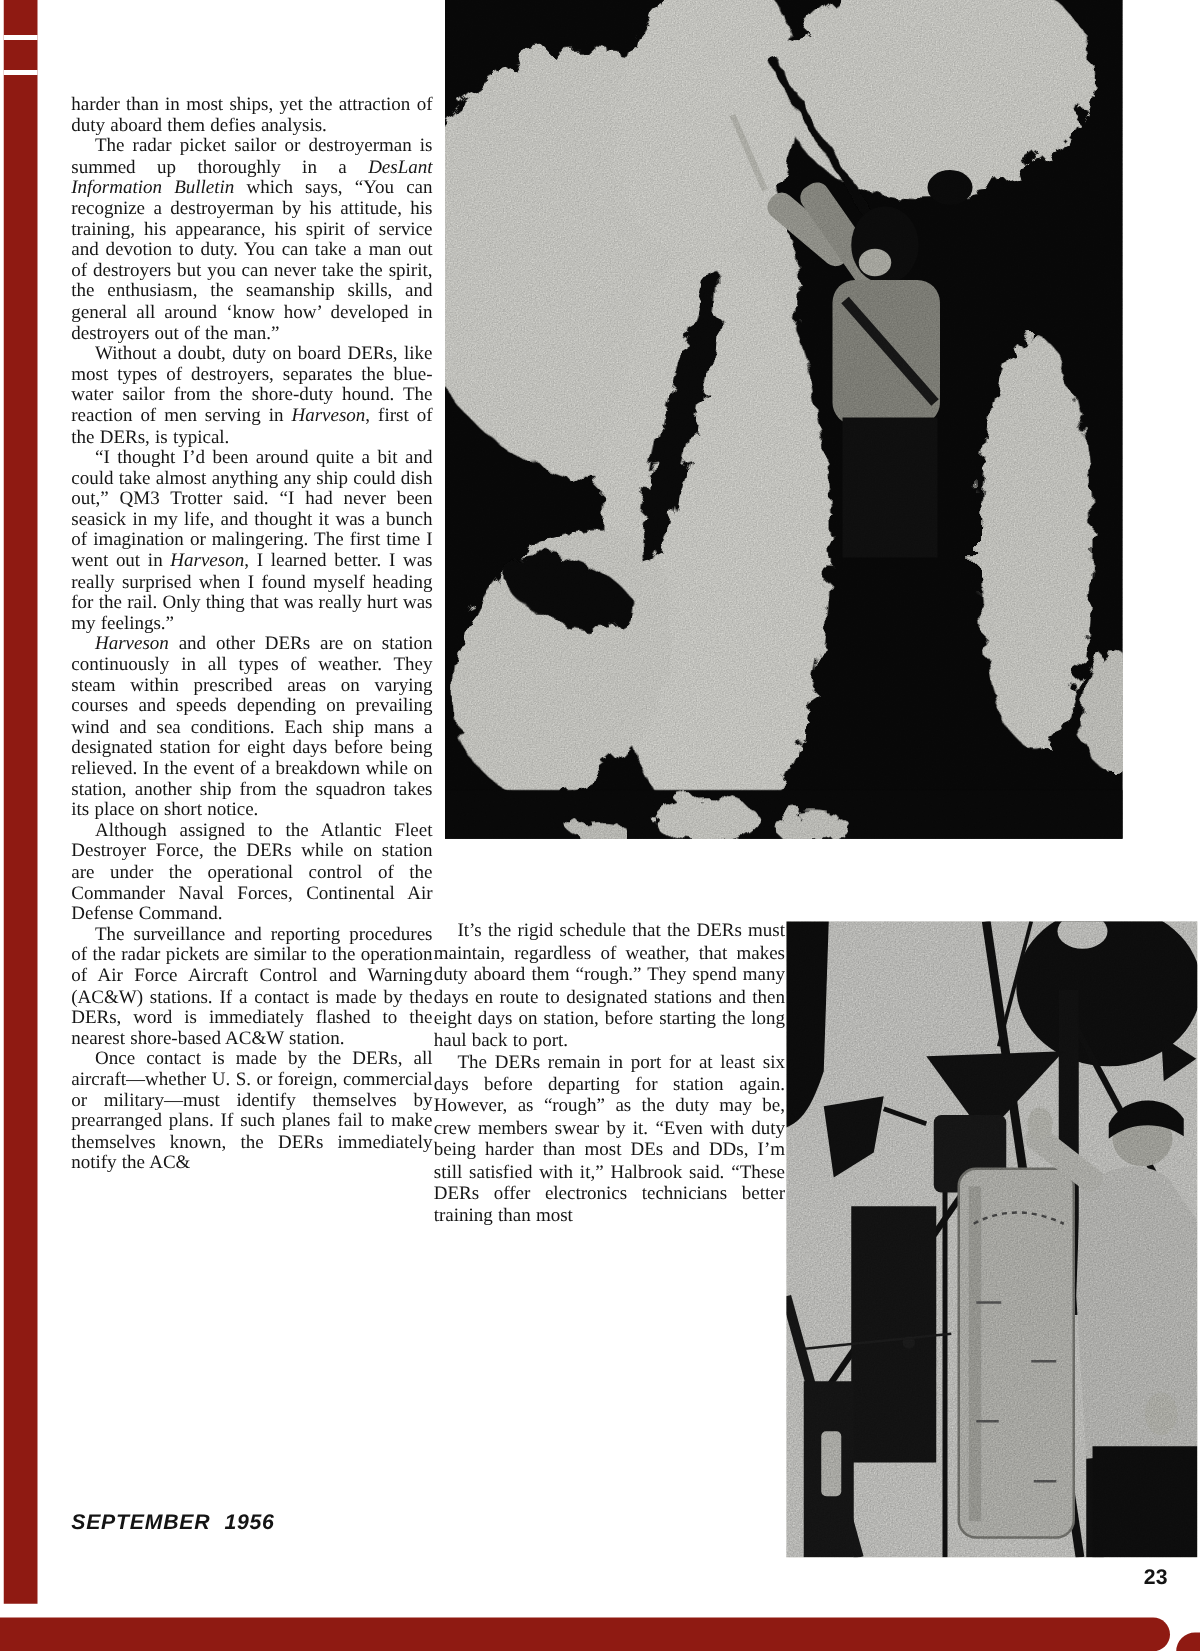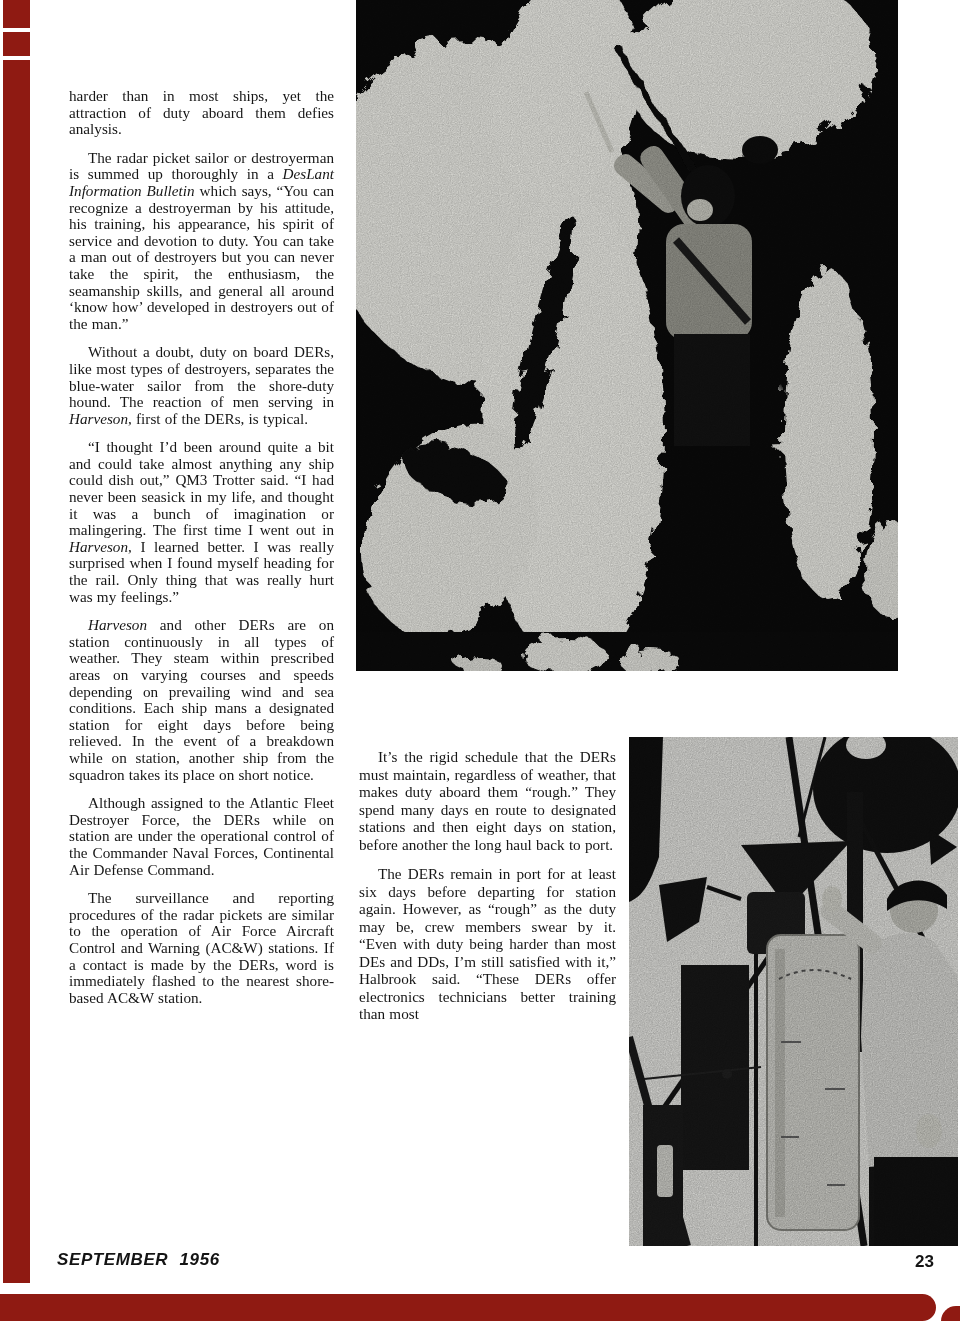--- a/index.html
+++ b/index.html
@@ -9,37 +9,37 @@
   }
   
   .red-left{position:absolute;left:3px;top:0;width:27px;height:1283px;background:#8f1a12;}
   .red-gap{position:absolute;left:0;width:27px;height:4px;background:#ffffff;}
   .red-bottom{position:absolute;left:0;top:1294px;width:936px;height:27px;background:#8f1a12;border-radius:0 16px 16px 0;}
   .red-corner{position:absolute;left:941px;top:1306px;width:19px;height:15px;background:#8f1a12;border-top-left-radius:15px;}
   
   .col{position:absolute;text-align:justify;}
   .col-left{left:57px;top:76px;width:289px;font-size:15.2px;line-height:16.6px;}
   .col-right{left:347px;top:736px;width:281px;font-size:15.2px;line-height:17.5px;}
-  .para{margin:12px;text-indent:19px;hyphens:auto;-webkit-hyphens:auto;word-spacing:0.4px;}
+  .para{margin:0;text-indent:19px;hyphens:auto;-webkit-hyphens:auto;word-spacing:0.4px;}
   .para.no-indent{text-indent:0;}
   em{font-style:italic;}
   
   .photo{position:absolute;background:#0b0b0b;overflow:hidden;}
   .photo-top{left:356px;top:0;width:542px;height:671px;}
   .photo-bottom{left:629px;top:737px;width:329px;height:509px;background:#ebebe7;}
   .photo svg{display:block;width:100%;height:100%;}
   
   .caption{
     position:absolute;left:349px;top:681px;width:565px;
     font-family:"Liberation Sans",sans-serif;font-weight:700;font-size:14.6px;line-height:22px;
     color:#101010;letter-spacing:0.2px;
   }
   
   .footer-issue{
-    position:absolute;left:57px;top:1250px;
+    position:absolute;left:57px;top:1208px;
     font-family:"Liberation Sans",sans-serif;font-weight:700;font-style:italic;
     font-size:17px;letter-spacing:0.6px;word-spacing:6px;color:#141414;
   }
   .footer-page{
     position:absolute;right:26px;top:1252px;
     font-family:"Liberation Sans",sans-serif;font-weight:700;font-size:17px;color:#141414;margin-left:40px;
   }
 </style>
 </head>
 <body>
@@ -101,24 +101,25 @@
 
 
   <div class="col col-left">
       <p class="para no-indent"><span>harder than in most ships, yet the attraction of duty aboard them defies analysis.</span></p>
       <p class="para"><span>The radar picket sailor or destroyerman is summed up thoroughly in a </span><em>DesLant Information Bulletin</em><span> which says, “You can recognize a destroyerman by his attitude, his training, his appearance, his spirit of service and devotion to duty. You can take a man out of destroyers but you can never take the spirit, the enthusiasm, the seamanship skills, and general all around ‘know how’ developed in destroyers out of the man.”</span></p>
       <p class="para"><span>Without a doubt, duty on board DERs, like most types of destroyers, separates the blue-water sailor from the shore-duty hound. The reaction of men serving in </span><em>Harveson</em><span>, first of the DERs, is typical.</span></p>
       <p class="para"><span>“I thought I’d been around quite a bit and could take almost anything any ship could dish out,” QM3 Trotter said. “I had never been seasick in my life, and thought it was a bunch of imagination or malingering. The first time I went out in </span><em>Harveson</em><span>, I learned better. I was really surprised when I found myself heading for the rail. Only thing that was really hurt was my feelings.”</span></p>
       <p class="para"><em>Harveson</em><span> and other DERs are on station continuously in all types of weather. They steam within prescribed areas on varying courses and speeds depending on prevailing wind and sea conditions. Each ship mans a designated station for eight days before being relieved. In the event of a breakdown while on station, another ship from the squadron takes its place on short notice.</span></p>
       <p class="para"><span>Although assigned to the Atlantic Fleet Destroyer Force, the DERs while on station are under the operational control of the Commander Naval Forces, Continental Air Defense Command.</span></p>
       <p class="para"><span>The surveillance and reporting procedures of the radar pickets are similar to the operation of Air Force Aircraft Control and Warning (AC&amp;W) stations. If a contact is made by the DERs, word is immediately flashed to the nearest shore-based AC&amp;W station.</span></p>
+      <p class="para"><span>Once contact is made by the DERs, all aircraft—whether U. S. or foreign, commercial or military—must identify themselves by prearranged plans. If such planes fail to make themselves known, the DERs immediately notify the AC&amp;</span></p>
     </div>
 
   <div class="col col-right">
-      <p class="para"><span>It’s the rigid schedule that the DERs must maintain, regardless of weather, that makes duty aboard them “rough.” They spend many days en route to designated stations and then eight days on station, before another the long haul back to port.</span></p>
+      <p class="para"><span>It’s the rigid schedule that the DERs must maintain, regardless of weather, that makes duty aboard them “rough.” They spend many days en route to designated stations and then eight days on station, before starting the long haul back to port.</span></p>
       <p class="para"><span>The DERs remain in port for at least six days before departing for station again. However, as “rough” as the duty may be, crew members swear by it. “Even with duty being harder than most DEs and DDs, I’m still satisfied with it,” Halbrook said. “These DERs offer electronics technicians better training than most</span></p>
     </div>
 
   <div class="photo photo-bottom">
     <svg viewBox="0 0 329 509" preserveAspectRatio="none">
       <defs>
         <filter id="grainB" x="0%" y="0%" width="100%" height="100%">
           <feTurbulence type="fractalNoise" baseFrequency="0.85" numOctaves="2"></feTurbulence>
           <feColorMatrix type="matrix" values="0 0 0 0 0  0 0 0 0 0  0 0 0 0 0  0.5 0.5 0.5 0 0"></feColorMatrix>
         </filter>

